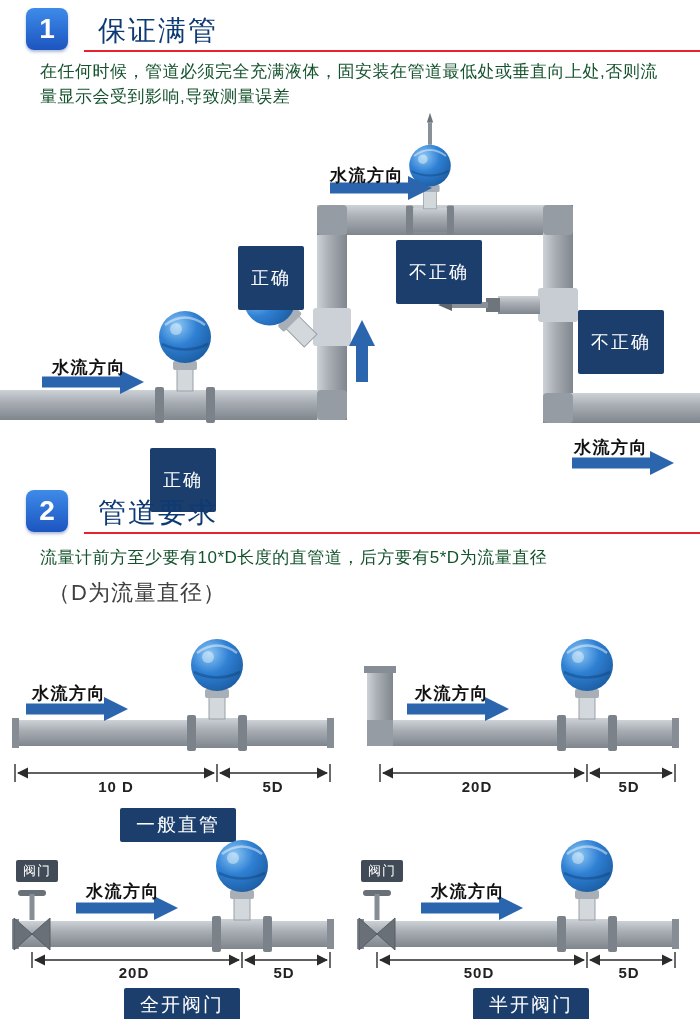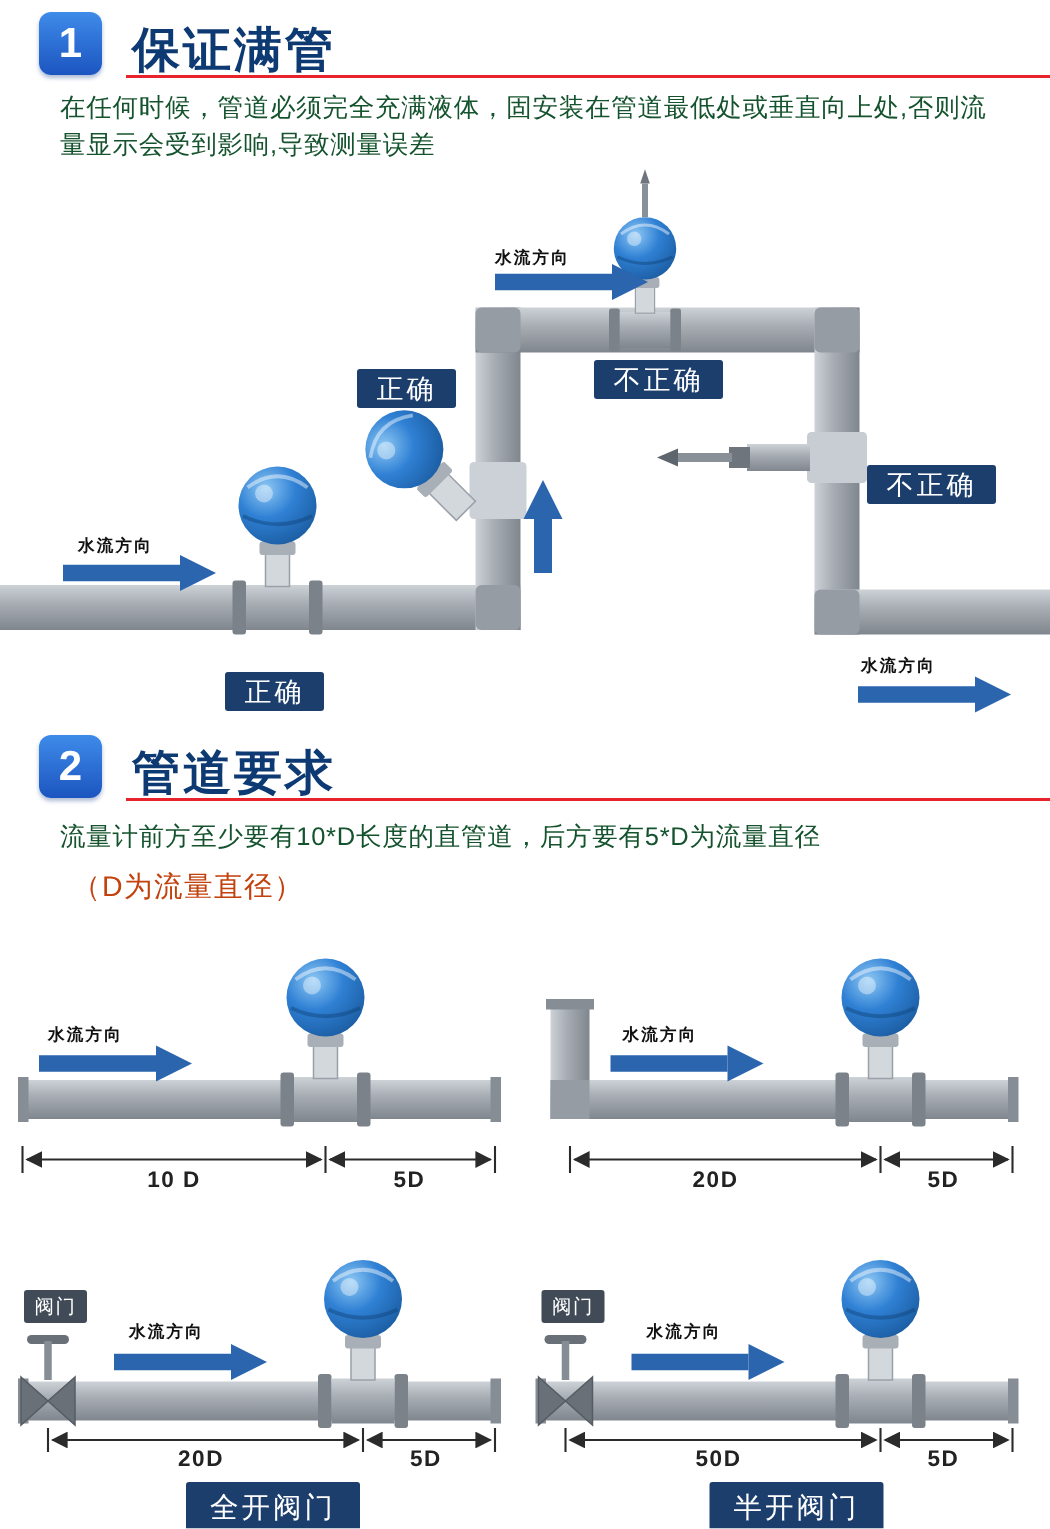--- a/index.html
+++ b/index.html
@@ -5,32 +5,32 @@
   *{margin:0;padding:0;box-sizing:border-box}
   body{background:#fff}
   .page{position:relative;width:700px;height:1019px;background:#fff;overflow:hidden;
         font-family:"Liberation Sans","DejaVu Sans",sans-serif;color:#333}
   .sec-hdr{position:absolute;left:26px;width:674px;height:46px}
   .badge{position:absolute;left:0;top:0;width:42px;height:42px;border-radius:8px;
          background:linear-gradient(180deg,#3e8be9 0%,#1c55c0 100%);
          box-shadow:0 2px 3px rgba(20,60,140,.35);
          display:flex;align-items:center;justify-content:center;
          color:#fff;font-size:28px;font-weight:700}
-  .sec-title{position:absolute;left:62px;top:4px;font-size:32px;font-weight:700;
+  .sec-title{position:absolute;left:72px;top:4px;font-size:28px;font-weight:400;
              color:#0e3a74;letter-spacing:2px;white-space:nowrap}
   .red-line{position:absolute;left:58px;right:0;top:42px;height:2px;background:#e8232b}
   .desc{position:absolute;left:40px;width:630px;font-size:17px;line-height:1.45;
         color:#14532d;letter-spacing:.5px}
-  .note{position:absolute;font-size:19px;color:#c2410c;letter-spacing:1px;white-space:nowrap}
+  .note{position:absolute;font-size:22px;color:#404040;letter-spacing:1px;white-space:nowrap}
   .dgm{position:absolute}
   .mini{position:absolute}
-  .flow-label{position:absolute;font-size:11px;font-weight:700;color:#111;
+  .flow-label{position:absolute;font-size:17px;font-weight:700;color:#111;
               letter-spacing:1.5px;white-space:nowrap}
   .tag{position:absolute;background:#1c3e6d;color:#fff;font-size:18px;
-       padding:1px 13px;letter-spacing:2px;border-radius:2px;white-space:nowrap}
+       padding:20px 13px;letter-spacing:2px;border-radius:2px;white-space:nowrap}
   .caption{position:absolute;transform:translateX(-50%);background:#1c3e6d;color:#fff;
            font-size:19px;padding:4px 16px;letter-spacing:2px;border-radius:2px;white-space:nowrap}
   .dim-text{position:absolute;transform:translateX(-50%);font-size:15px;font-weight:600;
             color:#222;letter-spacing:1px;white-space:nowrap}
   .valve-tag{position:absolute;background:#404b57;color:#fff;font-size:13px;
              padding:2px 7px;border-radius:2px;letter-spacing:1px;white-space:nowrap}
   svg{display:block;overflow:visible}
 </style>
 </head>
 <body>
@@ -173,20 +173,21 @@
         <line x1="5" y1="136" x2="5" y2="154"></line>
           <line x1="207" y1="136" x2="207" y2="154"></line>
           <line x1="320" y1="136" x2="320" y2="154"></line>
         <line x1="8" y1="145" x2="204" y2="145" marker-start="url(#dimArrow)" marker-end="url(#dimArrow)"></line>
         <line x1="210" y1="145" x2="317" y2="145" marker-start="url(#dimArrow)" marker-end="url(#dimArrow)"></line>
       </g>
     </svg>
     <div class="flow-label" style="left:22px;top:54px">水流方向</div>
     <div class="dim-text" style="left:106px;top:150px">10 D</div>
     <div class="dim-text" style="left:263px;top:150px">5D</div>
+    <div class="caption" style="left:168px;top:180px">一般直管</div>
   </div>
 
   <div class="mini" style="left:355px;top:628px;width:335px;height:212px">
     <svg width="335" height="212" viewBox="0 0 335 212">
       <g>
         <rect x="12" y="42" width="26" height="76" fill="url(#pipeV)"></rect>
         <rect x="9" y="38" width="32" height="7" fill="#868d95"></rect>
         <rect x="12" y="92" width="310" height="26" fill="url(#pipeH)"></rect>
         <rect x="12" y="92" width="26" height="26" fill="#969ca4"></rect>
         <rect x="317" y="90" width="7" height="30" fill="#868d95"></rect>

